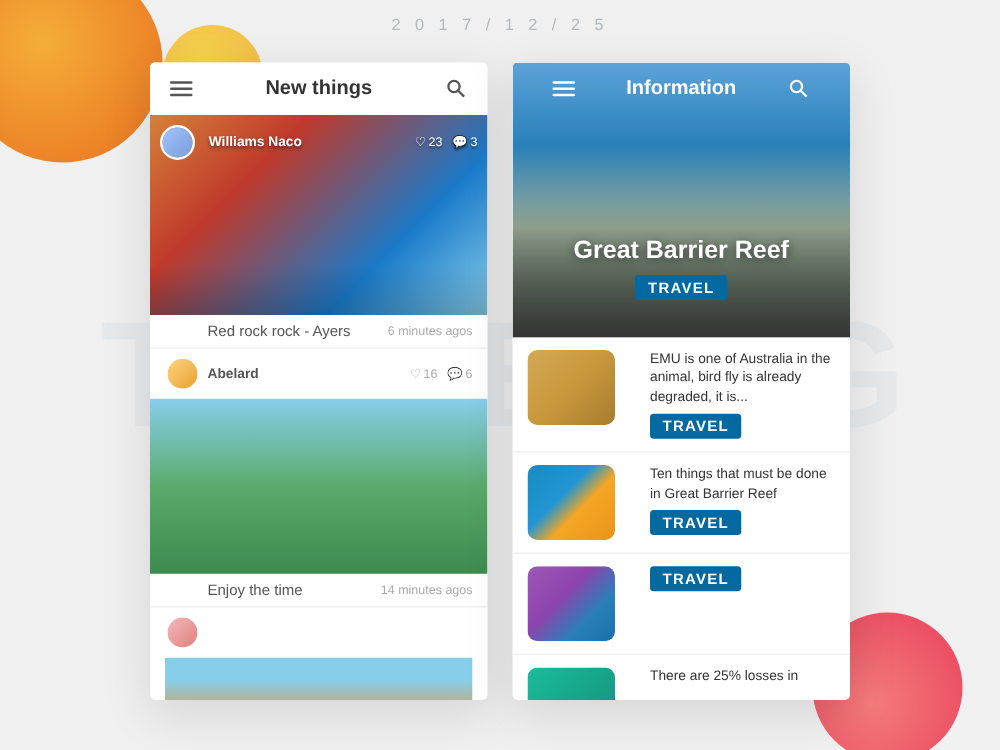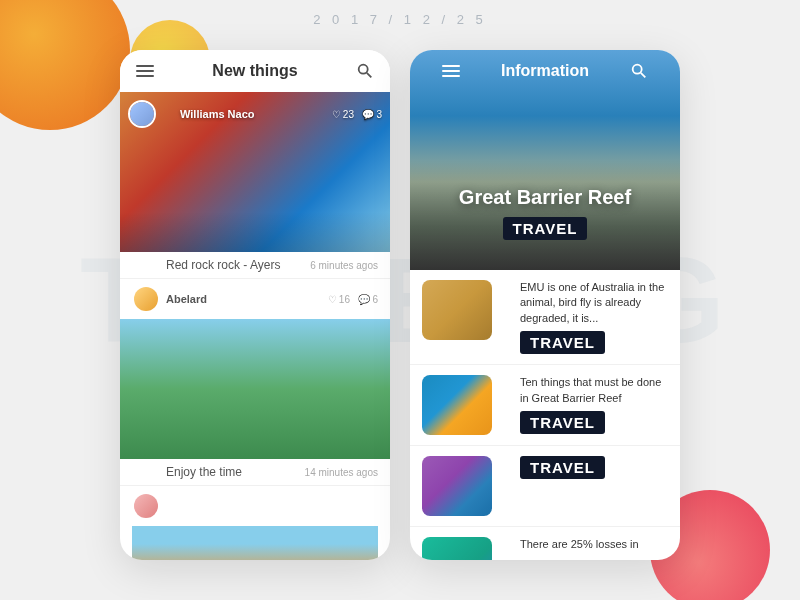--- a/index.html
+++ b/index.html
@@ -91,21 +91,21 @@
       display: flex;
       gap: 20px;
       z-index: 2;
     }
 
     
     .card {
       width: 270px;
       height: 510px;
       background: #fff;
-      border-radius: 22px;
+      border-radius: 4px;
       box-shadow: 0 10px 40px rgba(0,0,0,0.12);
       overflow: hidden;
       display: flex;
       flex-direction: column;
     }
 
     
     .card-header {
       display: flex;
       align-items: center;
@@ -213,21 +213,21 @@
       background: linear-gradient(135deg, #ffd580, #e8a030);
     }
     .avatar-img-3 {
       background: linear-gradient(135deg, #f4b8b8, #e08080);
     }
 
     .user-name-overlay {
       font-size: 11px;
       color: #fff;
       font-weight: 600;
-      margin-left: 20px;
+      margin-left: 7px;
       text-shadow: 0 1px 3px rgba(0,0,0,0.5);
     }
 
     .post-stats {
       display: flex;
       align-items: center;
       gap: 8px;
     }
     .stat-item {
       display: flex;
@@ -303,23 +303,23 @@
     .hero-title {
       font-size: 20px;
       font-weight: 700;
       color: #fff;
       text-shadow: 0 2px 8px rgba(0,0,0,0.5);
       margin-bottom: 8px;
     }
 
     .tag-badge {
       display: inline-block;
-      background: #0f172a;
+      background: #0369a1;
       color: #fff;
-      font-size: 15px;
+      font-size: 12px;
       font-weight: 700;
       padding: 3px 10px;
       border-radius: 3px;
       letter-spacing: 1px;
     }
 
     .right-card-header {
       position: absolute;
       top: 0; left: 0; right: 0;
       display: flex;

